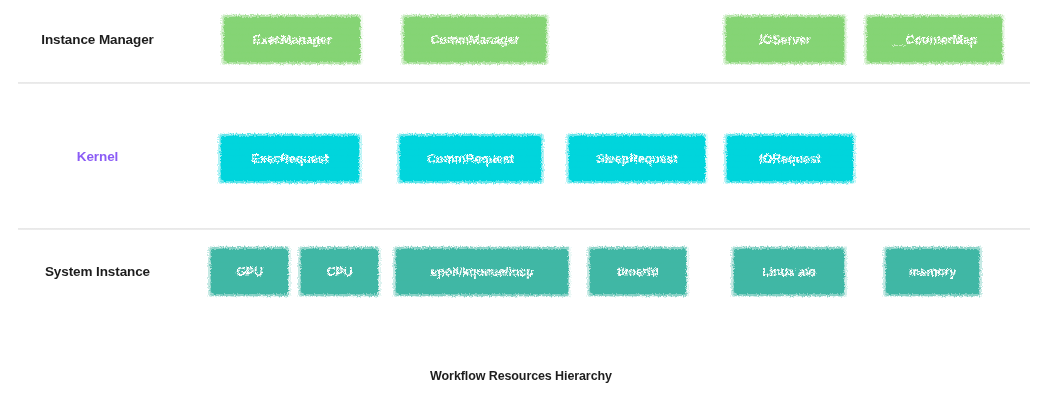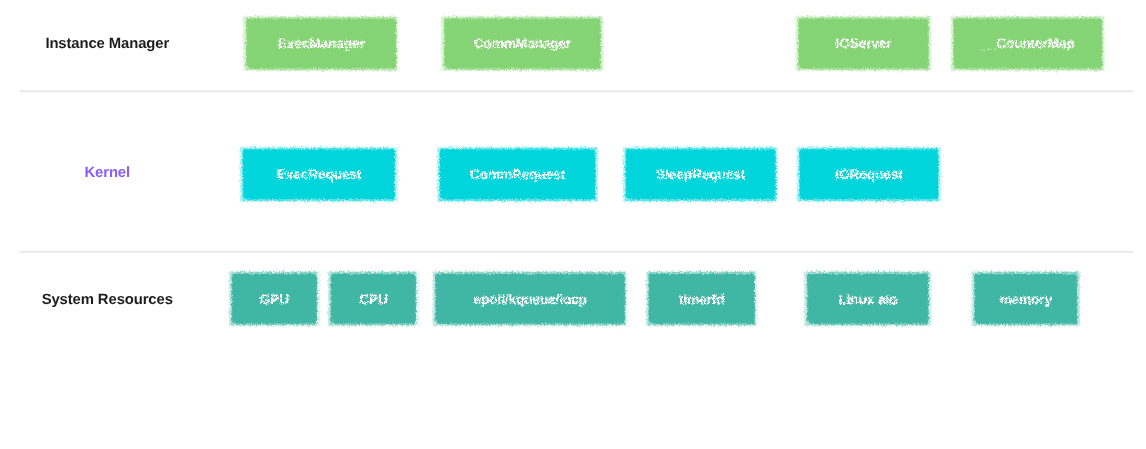--- a/index.html
+++ b/index.html
@@ -164,35 +164,36 @@
         <span class="node-label">SleepRequest</span>
       </div>
     <div class="node" id="n-1-3" style="left: 727px; top: 136px; width: 126px; height: 45px; background: rgb(3, 213, 220); color: rgb(255, 255, 255);">
         <span class="node-label">IORequest</span>
       </div>
   </div>
 
   <div class="divider" id="div-1" style="left: 18px; top: 228px; width: 1012px;"></div>
 
   <div class="row">
-    <div class="row-label" id="label-2" style="top: 265px; color: rgb(29, 29, 29);">System Resources</div>
+    <div class="row-label" id="label-2" style="top: 265px; color: rgb(29, 29, 29);">System Instance</div>
     <div class="node" id="n-2-0" style="left: 211px; top: 249px; width: 77px; height: 45px; background: rgb(65, 183, 165); color: rgb(255, 255, 255);">
         <span class="node-label">GPU</span>
       </div>
     <div class="node" id="n-2-1" style="left: 301px; top: 249px; width: 77px; height: 45px; background: rgb(65, 183, 165); color: rgb(255, 255, 255);">
         <span class="node-label">CPU</span>
       </div>
     <div class="node" id="n-2-2" style="left: 396px; top: 249px; width: 172px; height: 45px; background: rgb(65, 183, 165); color: rgb(255, 255, 255);">
         <span class="node-label">epoll/kqueue/iocp</span>
       </div>
     <div class="node" id="n-2-3" style="left: 590px; top: 249px; width: 96px; height: 45px; background: rgb(65, 183, 165); color: rgb(255, 255, 255);">
         <span class="node-label">timerfd</span>
       </div>
     <div class="node" id="n-2-4" style="left: 734px; top: 249px; width: 110px; height: 45px; background: rgb(65, 183, 165); color: rgb(255, 255, 255);">
         <span class="node-label">Linux aio</span>
       </div>
     <div class="node" id="n-2-5" style="left: 886px; top: 249px; width: 93px; height: 45px; background: rgb(65, 183, 165); color: rgb(255, 255, 255);">
         <span class="node-label">memory</span>
       </div>
   </div>
 
+  <div class="caption" id="caption" style="top: 369px;">Workflow Resources Hierarchy</div>
 
 </div>
 
 </body></html>

